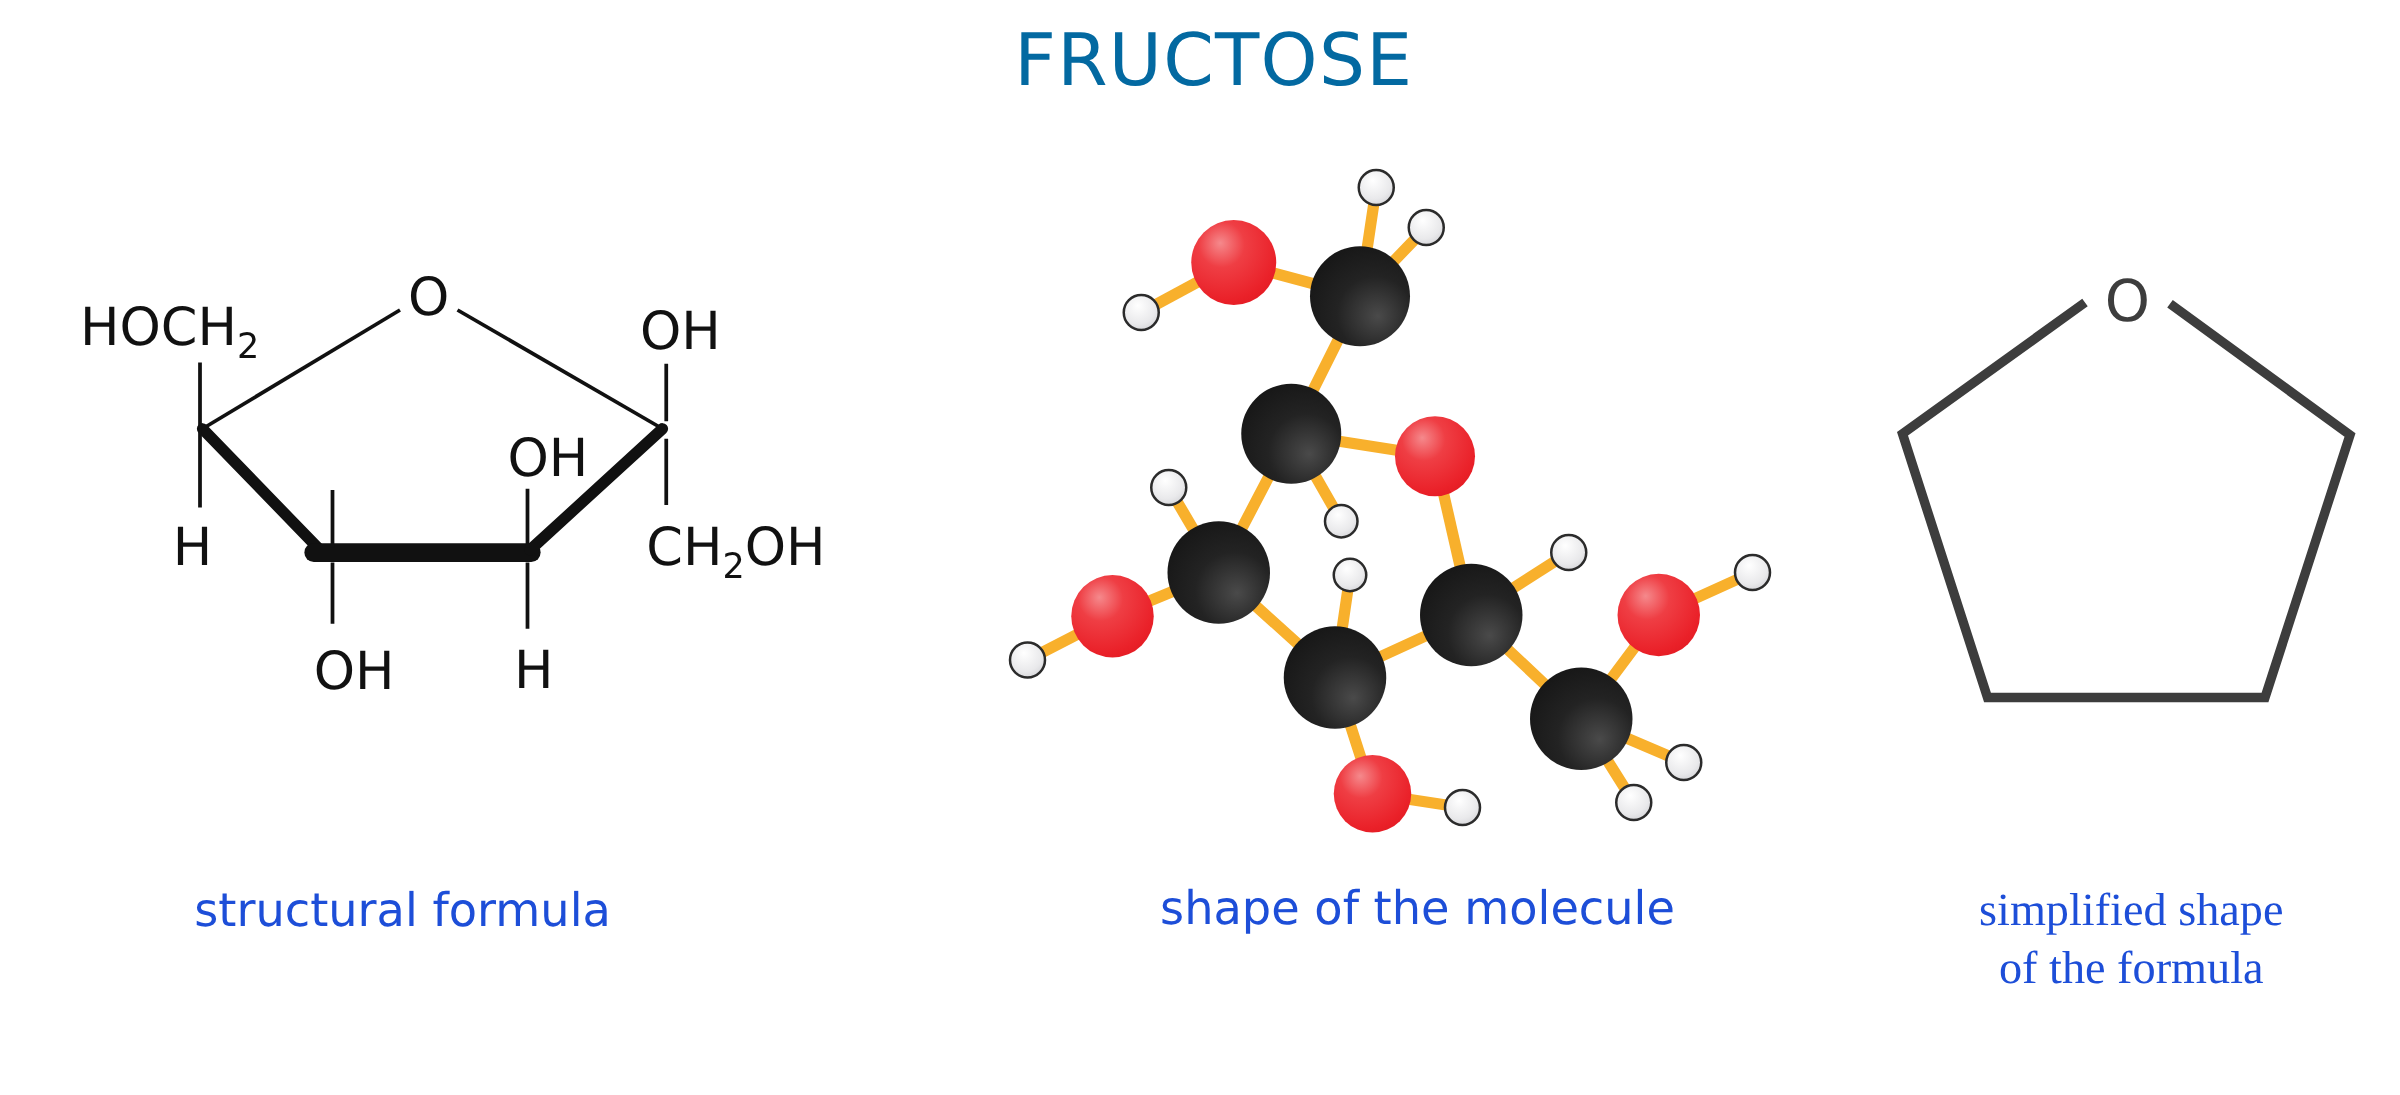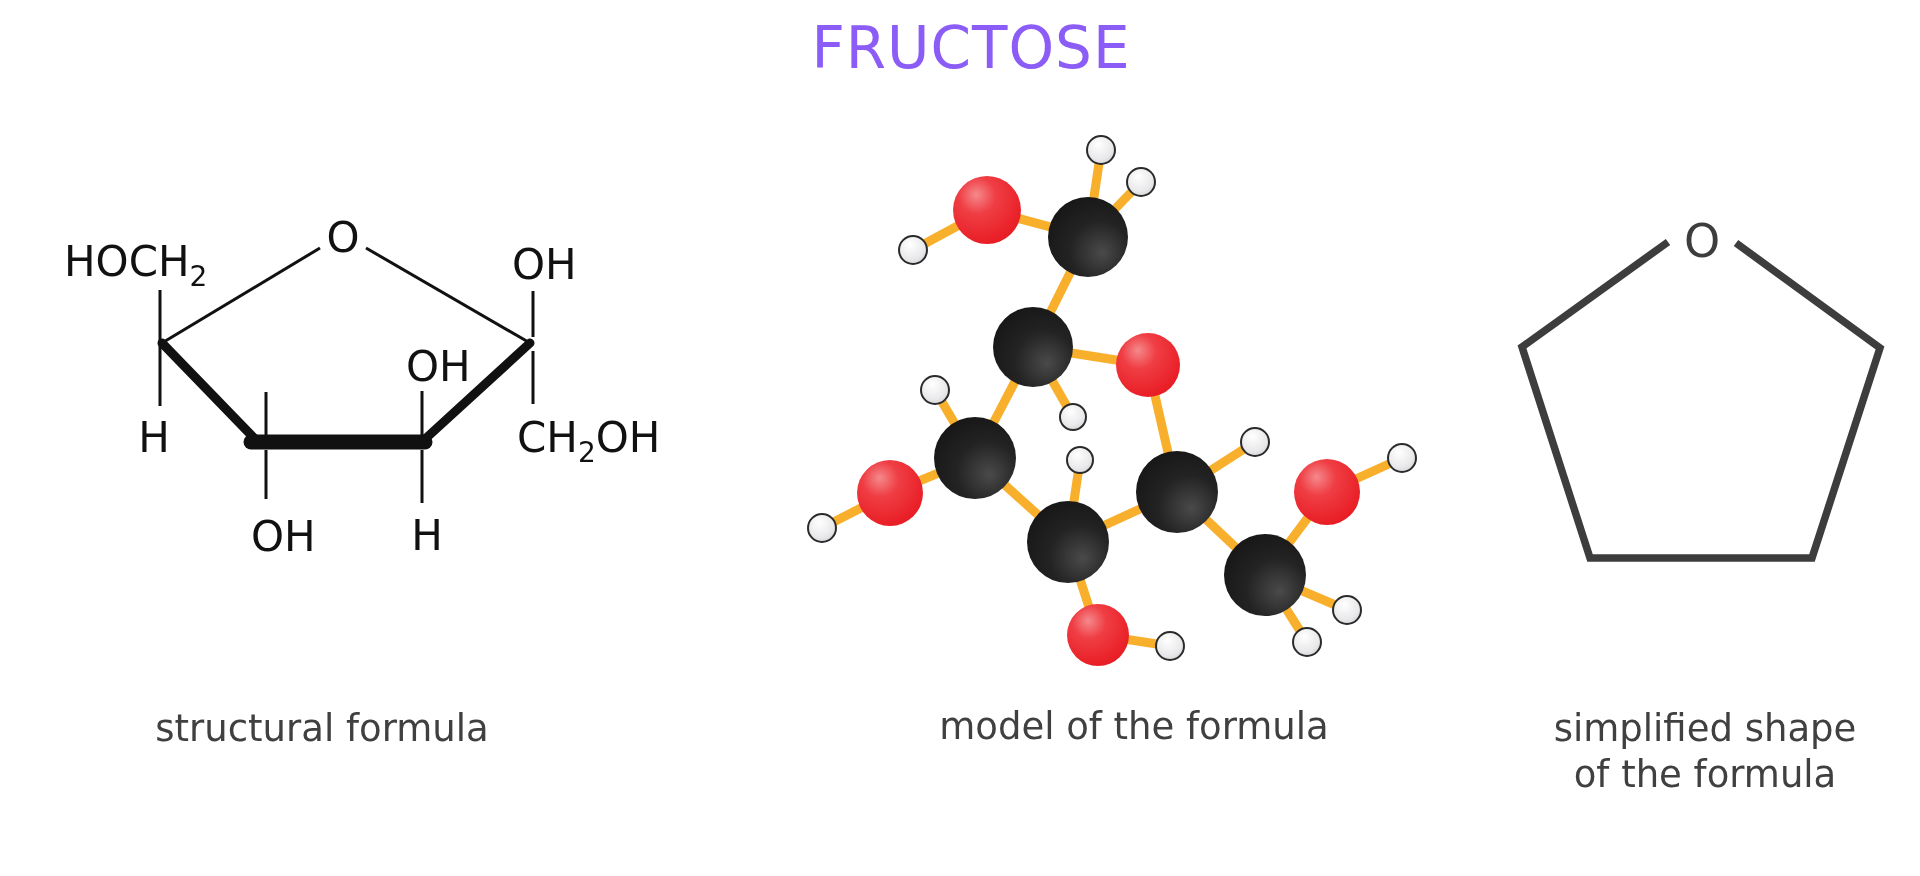--- a/index.html
+++ b/index.html
@@ -11,40 +11,40 @@
     overflow: hidden;
     font-family: "DejaVu Sans", "Liberation Sans", sans-serif;
   }
   .title {
     position: absolute;
     top: 14px;
     left: 971px;
     transform: translateX(-50%);
     font-size: 58px;
     letter-spacing: 1px;
-    color: #8b5cf6;
+    color: #0369a1;
     white-space: nowrap;
   }
   svg.art {
     position: absolute;
     left: 0; top: 0;
     width: 1920px; height: 876px;
   }
   .caption {
     position: absolute;
     transform: translateX(-50%);
     font-size: 37px;
-    color: #404040;
+    color: #1d4ed8;
     text-align: center;
     white-space: nowrap;
     line-height: 46px;
   }
   .cap-left  { left: 322px;  top: 706px; }
   .cap-mid   { left: 1134px; top: 704px; }
-  .cap-right { left: 1705px; top: 706px; }
+  .cap-right { left: 1705px; top: 706px; font-family: Liberation Serif, serif; }
   text.flabel { font-size: 42px; fill: #111111; font-family: "DejaVu Sans", "Liberation Sans", sans-serif; }
   tspan.fsub  { font-size: 28px; }
   text.pent-o { font-size: 46px; fill: #3d3d3d; font-family: "DejaVu Sans", "Liberation Sans", sans-serif; }
 </style>
 </head>
 <body>
 
 <div class="stage">
 
   <div class="title">FRUCTOSE</div>
@@ -147,18 +147,18 @@
         <circle cx="1307" cy="642" r="14" fill="url(#grad-H)" stroke="#2b2b2b" stroke-width="2"></circle>
       </g>
 
     <g>
       <path d="M 1668,242 L 1522,347 L 1590,558 L 1812,558 L 1880,348 L 1736,243" fill="none" stroke="#3d3d3d" stroke-width="7.5" stroke-linejoin="miter"></path>
       <text class="pent-o" x="1702" y="257" text-anchor="middle">O</text>
     </g>
   </svg>
 
   <div class="caption cap-left">structural formula</div>
-  <div class="caption cap-mid">model of the formula</div>
+  <div class="caption cap-mid">shape of the molecule</div>
   <div class="caption cap-right">
     <div>simplified shape</div>
     <div>of the formula</div>
   </div>
 </div>
 
 </body></html>

